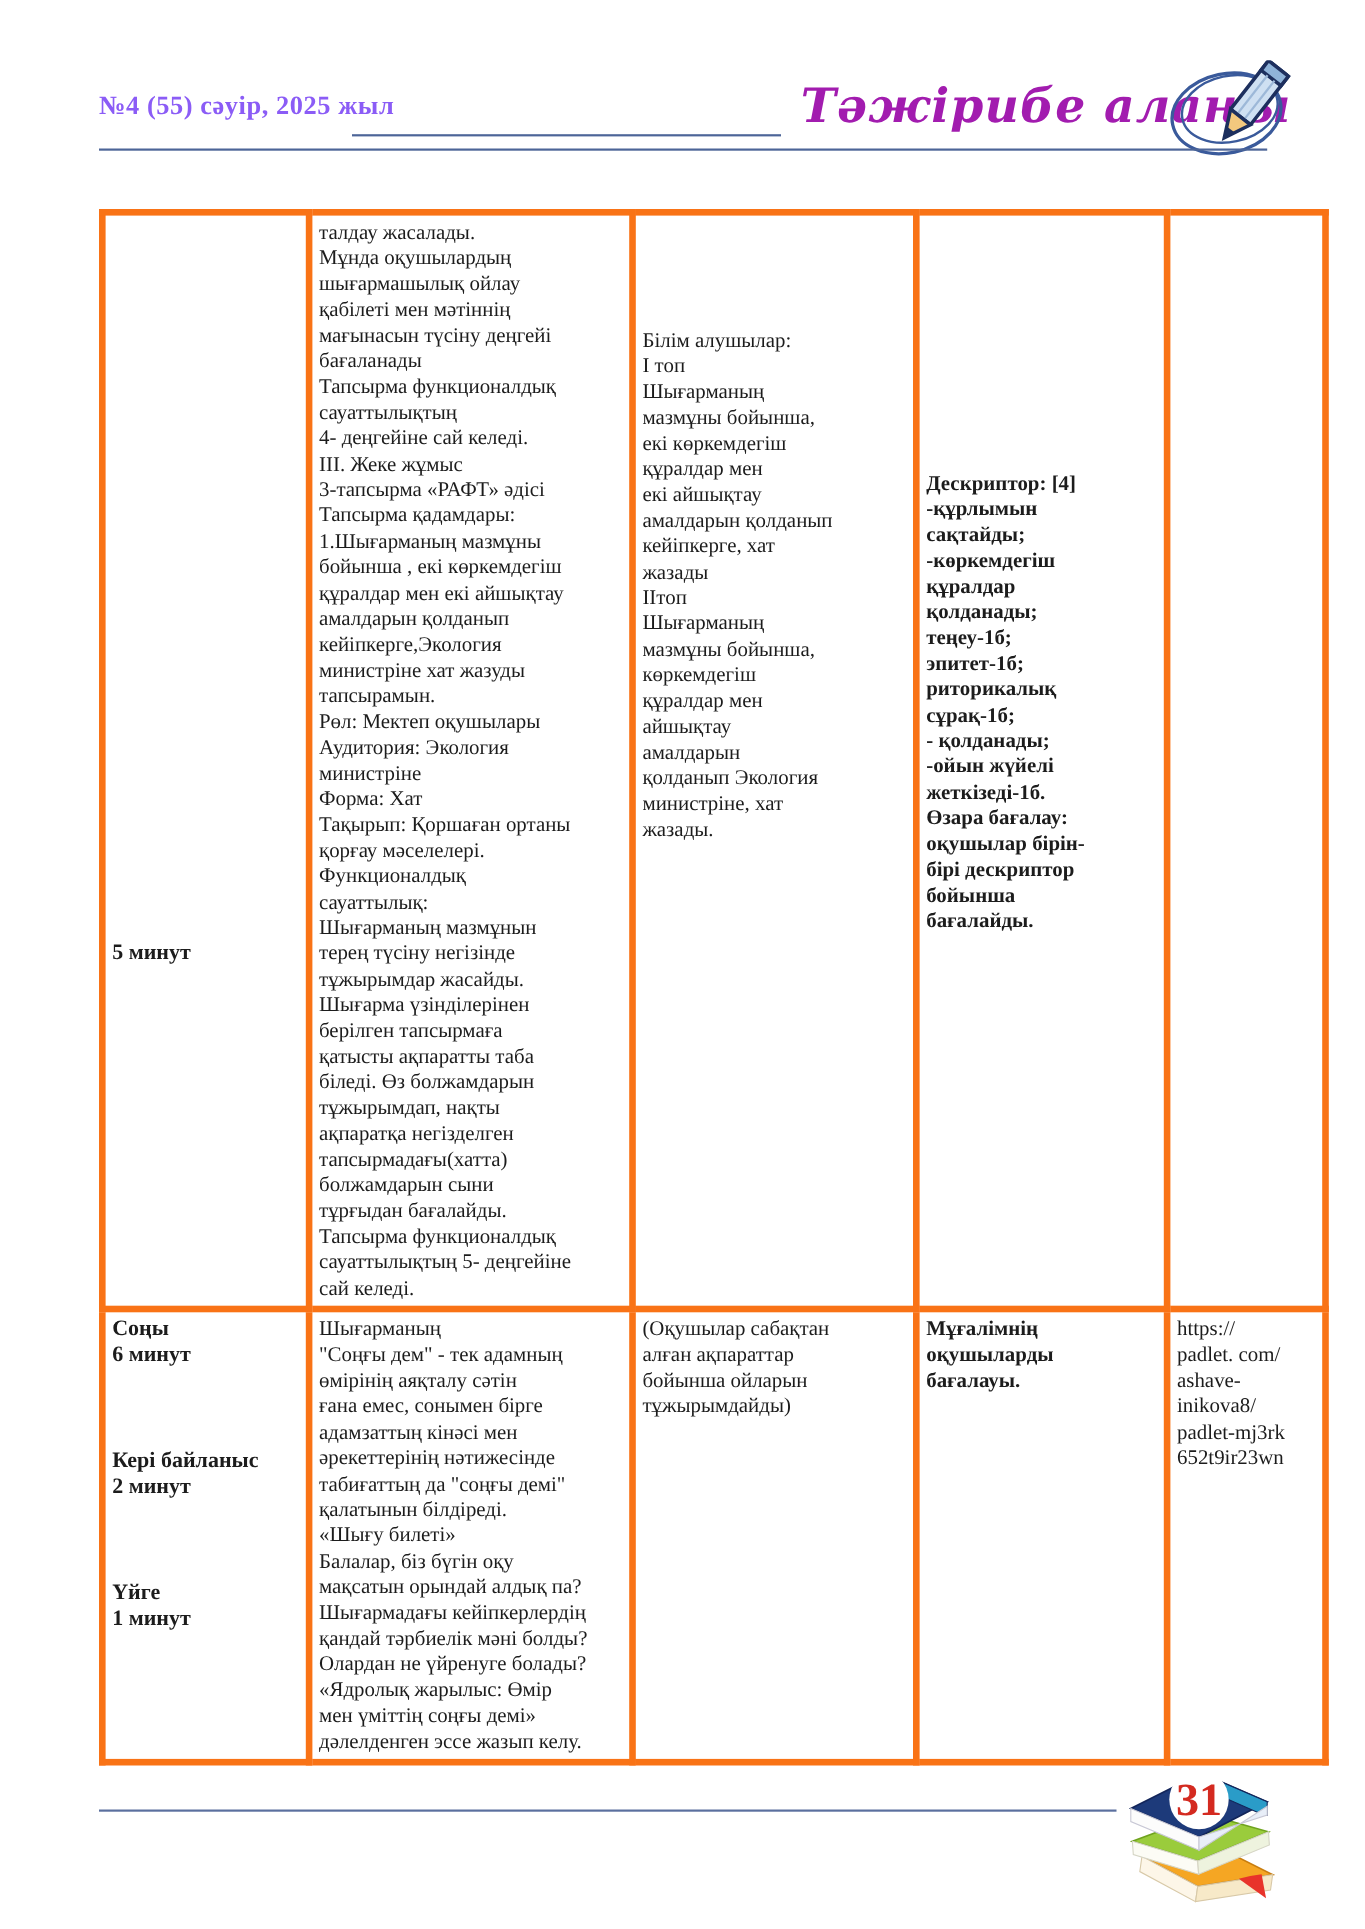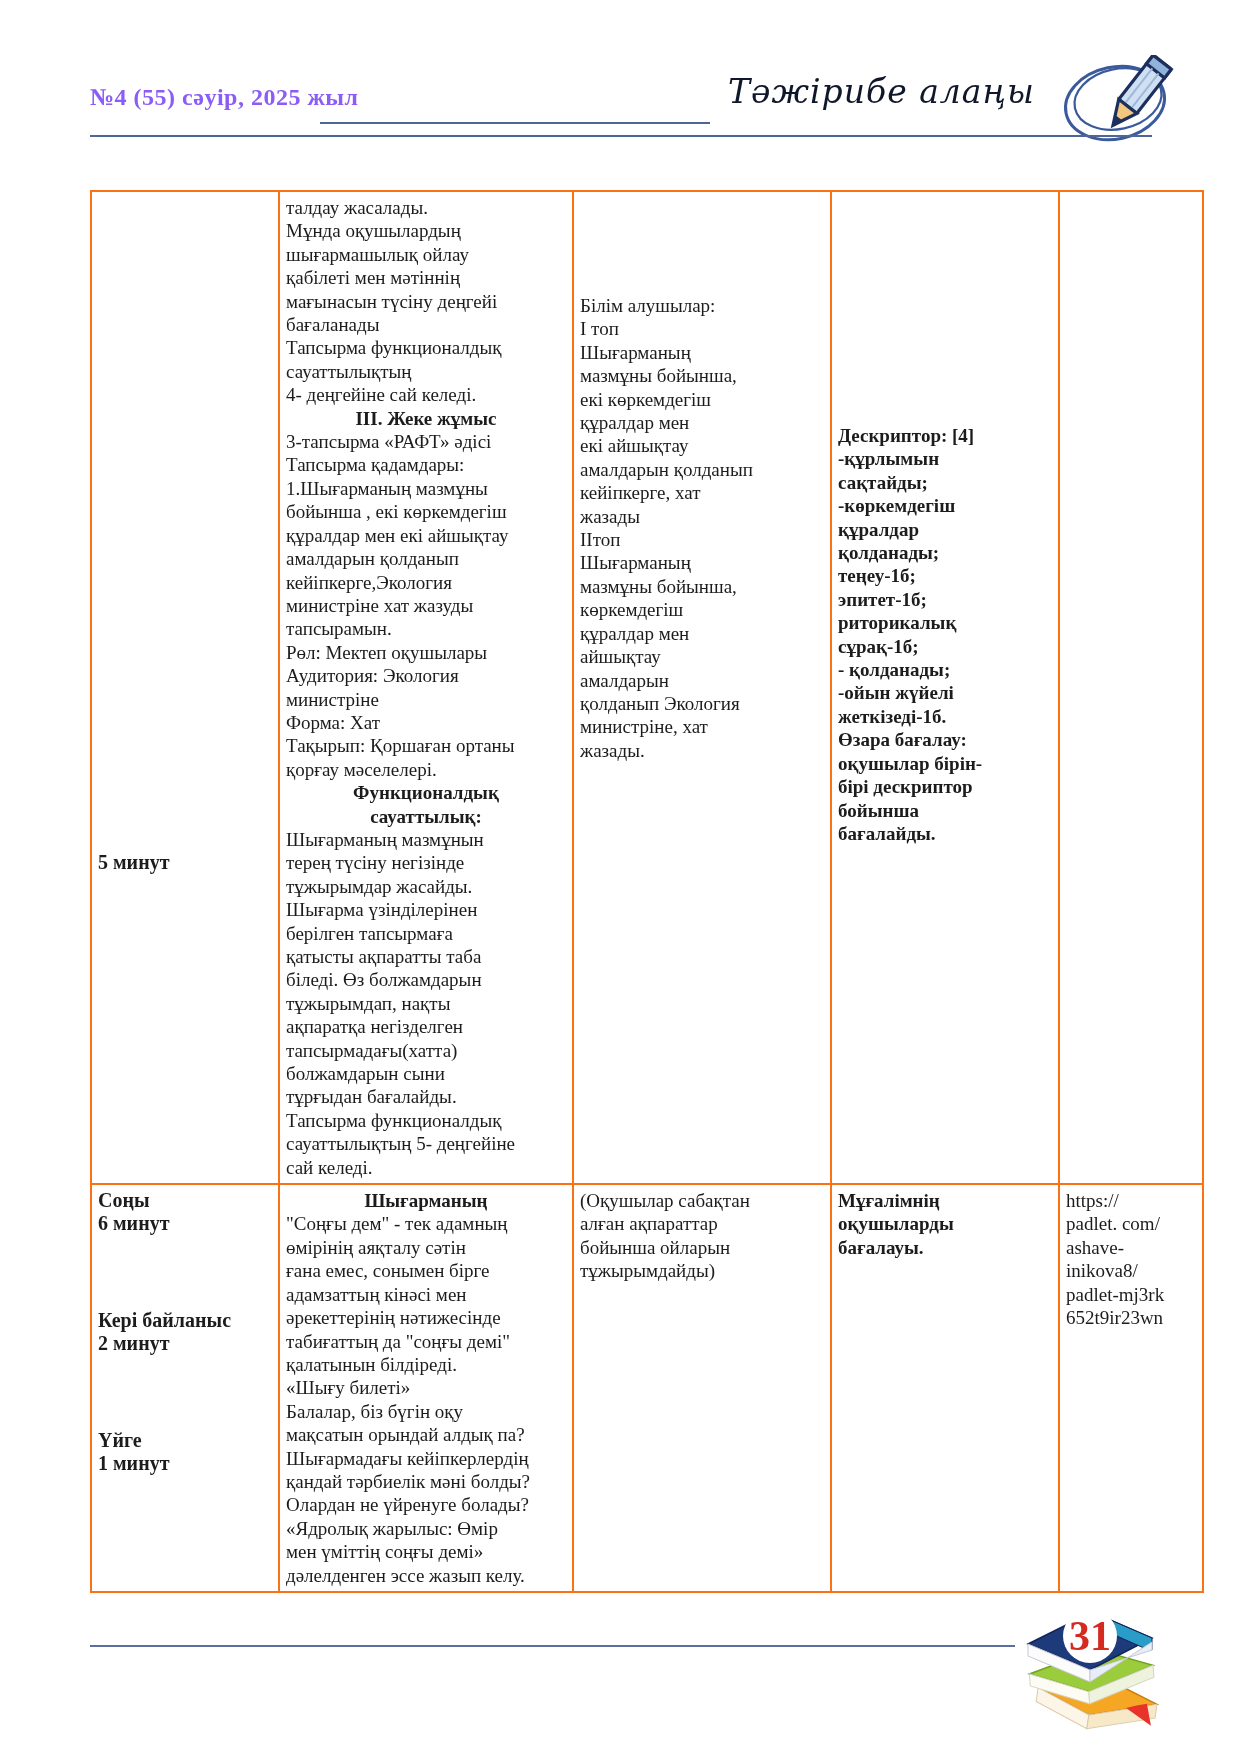--- a/index.html
+++ b/index.html
@@ -23,43 +23,43 @@
     position: absolute; left: 320px; top: 122px; width: 390px; height: 2px;
     background: #4d6598;
   }
   .hdr-line-full {
     position: absolute; left: 90px; top: 135px; width: 1062px; height: 2px;
     background: #4d6598;
   }
   .hdr-brand {
     position: absolute; left: 728px; top: 72px;
     font-family: "DejaVu Serif", serif;
-    font-style: italic; font-weight: normal;
-    font-size: 33px; color: #0f172a;
+    font-style: italic; font-weight: bold;
+    font-size: 43px; color: #a21caf;
     letter-spacing: 1px;
     white-space: nowrap;
   }
   .hdr-pencil { position: absolute; left: 1058px; top: 55px; width: 120px; height: 92px; }
 
   
   table.lesson {
     position: absolute; left: 90px; top: 190px;
     border-collapse: collapse; table-layout: fixed;
     width: 1066px;
   }
   table.lesson td {
-    border: 2px solid #f97316;
+    border: 6px solid #f97316;
     vertical-align: top;
     padding: 4px 6px;
     font-size: 19px;
     line-height: 23.4px;
     overflow: hidden;
   }
   .pre { white-space: pre-line; }
-  .b { font-weight: bold; text-align: center; }
+  .b { font-weight: normal; }
   td.c1 { width: 188px; border-radius: 27px; }
   td.c2 { width: 294px; }
   td.c3 { width: 258px; }
   td.c4 { width: 228px; font-weight: bold; }
   td.c5 { width: 144px; }
   tr.r1 td { height: 993px; }
   tr.r2 td { height: 397px; }
   .pad-time1 { padding-top: 655px; font-weight: bold; font-size: 20px; }
   .pad-col3 { padding-top: 98px; }
   .pad-col4 { padding-top: 228px; }

